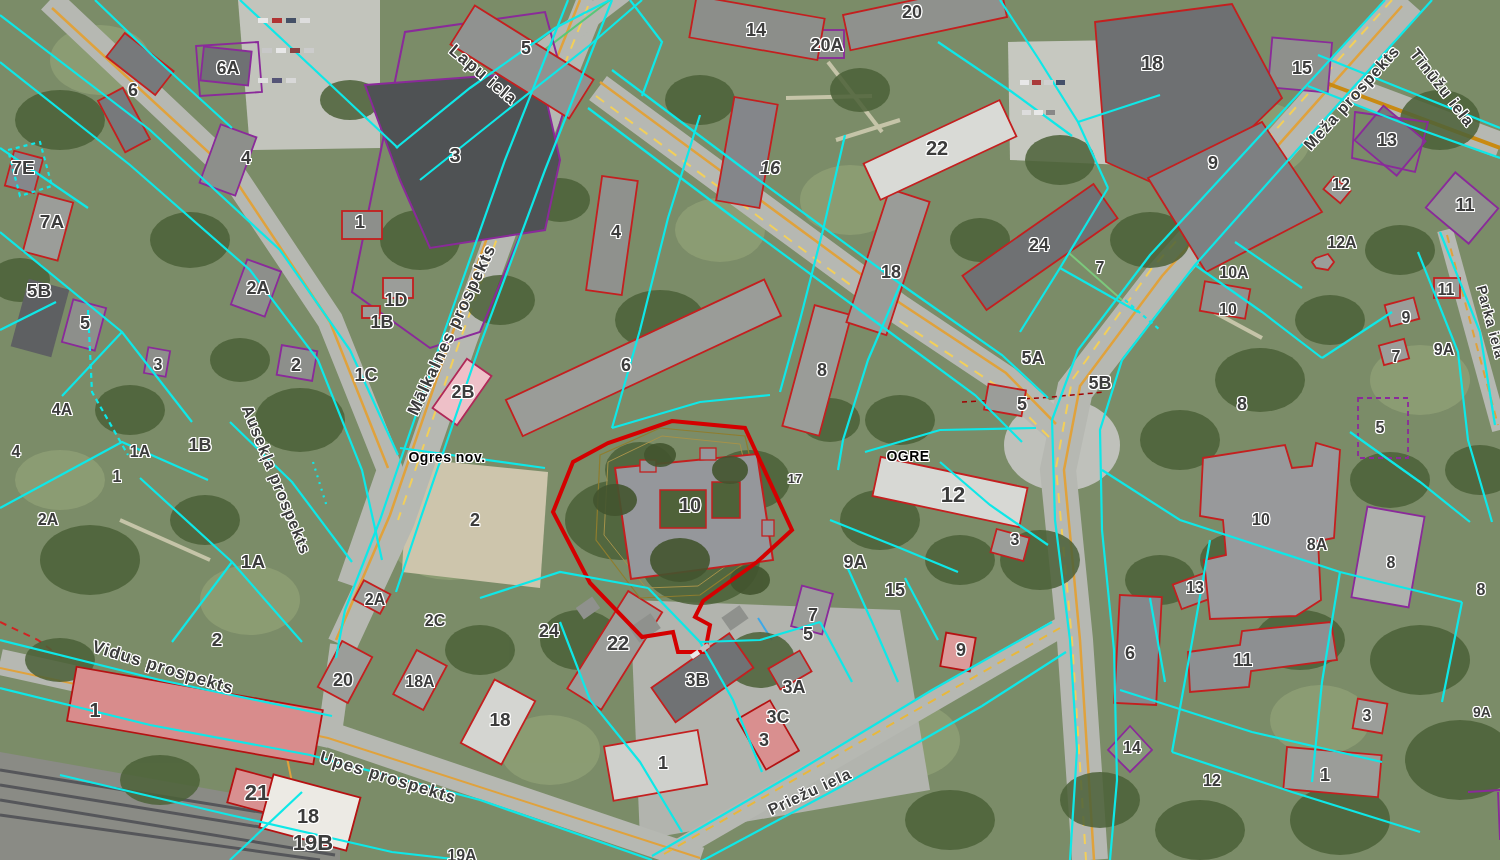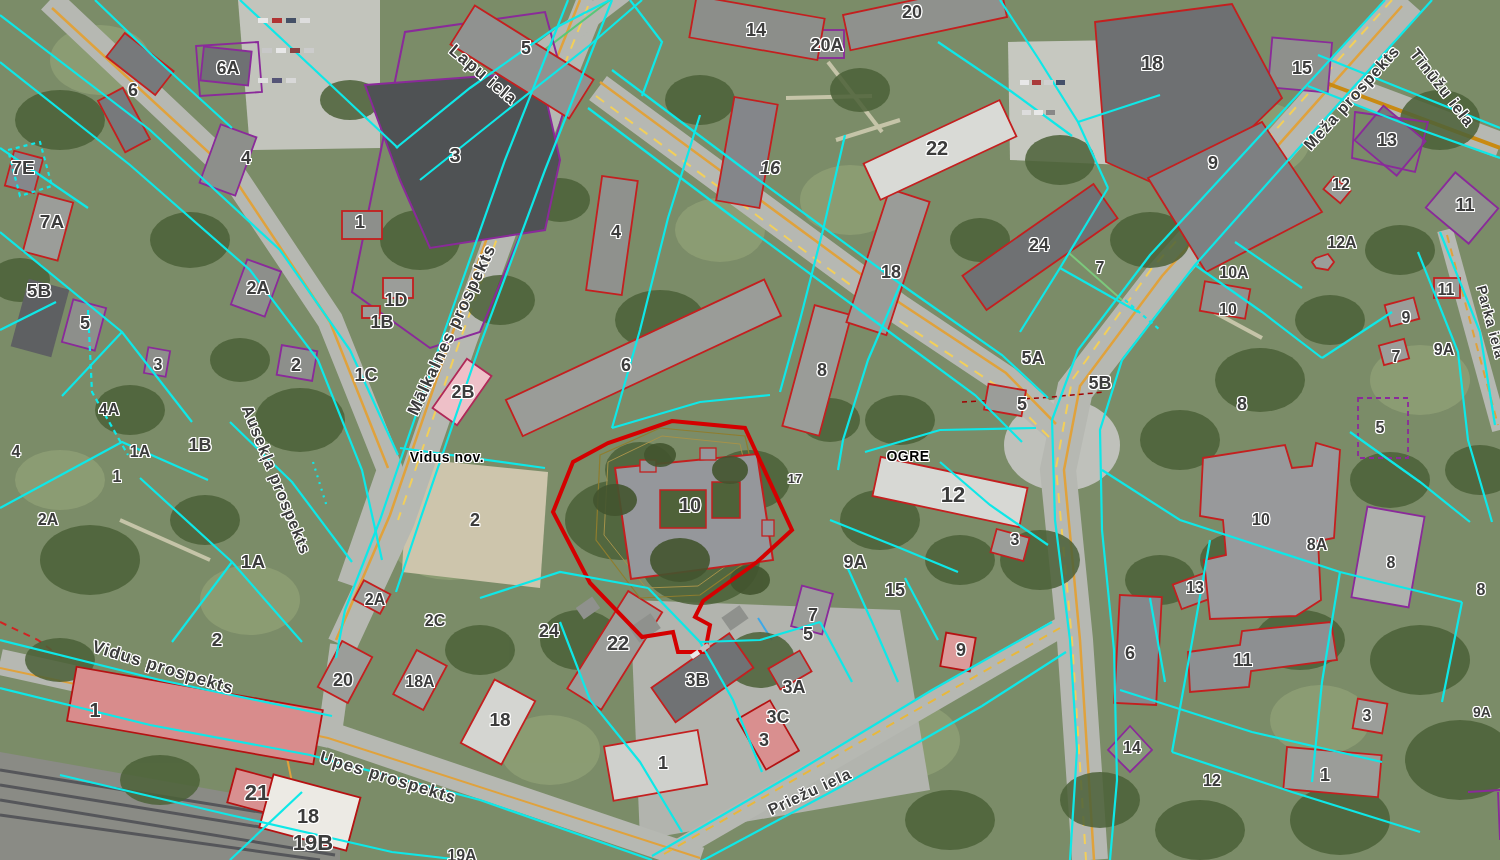--- a/index.html
+++ b/index.html
@@ -465,39 +465,39 @@
       <rect x="24" width="9" height="5" fill="#888"></rect>
     </g>
     <g transform="translate(690,655) rotate(-35)">
       <rect width="9" height="5" fill="#e8e8e8"></rect>
           <rect x="12" width="9" height="5" fill="#c0c0c0"></rect>
     </g>
   </g>
 </svg>
 
 <div id="labels">
-      <div class="lbl region" style="left: 447px; top: 457px; transform: translate(-50%, -50%) rotate(0deg);">Vidus nov.</div>
+      <div class="lbl region" style="left: 447px; top: 457px; transform: translate(-50%, -50%) rotate(0deg);">Ogres nov.</div>
       <div class="lbl region" style="left: 908px; top: 456px; transform: translate(-50%, -50%) rotate(0deg);">OGRE</div>
       <div class="lbl street" style="left: 483px; top: 75px; font-size: 17px; transform: translate(-50%, -50%) rotate(40deg);">Lapu iela</div>
       <div class="lbl street" style="left: 452px; top: 330px; font-size: 17px; transform: translate(-50%, -50%) rotate(-65deg);">Mālkalnes prospekts</div>
       <div class="lbl street" style="left: 276px; top: 480px; font-size: 16px; transform: translate(-50%, -50%) rotate(68deg);">Ausekļa prospekts</div>
       <div class="lbl street" style="left: 163px; top: 668px; font-size: 17px; transform: translate(-50%, -50%) rotate(17deg);">Vidus prospekts</div>
       <div class="lbl street" style="left: 388px; top: 778px; font-size: 17px; transform: translate(-50%, -50%) rotate(17deg);">Upes prospekts</div>
       <div class="lbl street" style="left: 810px; top: 792px; font-size: 16px; transform: translate(-50%, -50%) rotate(-25deg);">Priežu iela</div>
       <div class="lbl street" style="left: 1352px; top: 98px; font-size: 16px; transform: translate(-50%, -50%) rotate(-48deg);">Meža prospekts</div>
       <div class="lbl street" style="left: 1442px; top: 88px; font-size: 16px; transform: translate(-50%, -50%) rotate(52deg);">Tīnūžu iela</div>
       <div class="lbl street" style="left: 1491px; top: 322px; font-size: 14px; transform: translate(-50%, -50%) rotate(75deg);">Parka iela</div>
       <div class="lbl parcel" style="left: 228px; top: 68px; font-size: 18px; transform: translate(-50%, -50%) rotate(0deg);">6A</div>
       <div class="lbl parcel" style="left: 133px; top: 90px; font-size: 18px; transform: translate(-50%, -50%) rotate(0deg);">6</div>
       <div class="lbl parcel" style="left: 23px; top: 168px; font-size: 19px; transform: translate(-50%, -50%) rotate(0deg);">7E</div>
       <div class="lbl parcel" style="left: 52px; top: 222px; font-size: 19px; transform: translate(-50%, -50%) rotate(0deg);">7A</div>
       <div class="lbl parcel" style="left: 39px; top: 291px; font-size: 19px; transform: translate(-50%, -50%) rotate(0deg);">5B</div>
       <div class="lbl parcel" style="left: 85px; top: 323px; font-size: 18px; transform: translate(-50%, -50%) rotate(0deg);">5</div>
       <div class="lbl parcel" style="left: 158px; top: 365px; font-size: 16px; transform: translate(-50%, -50%) rotate(0deg);">3</div>
-      <div class="lbl parcel" style="left: 62px; top: 410px; font-size: 16px; transform: translate(-50%, -50%) rotate(0deg); margin-left: 47px;">4A</div>
+      <div class="lbl parcel" style="left: 62px; top: 410px; font-size: 16px; transform: translate(-50%, -50%) rotate(0deg);">4A</div>
       <div class="lbl parcel" style="left: 16px; top: 452px; font-size: 16px; transform: translate(-50%, -50%) rotate(0deg);">4</div>
       <div class="lbl parcel" style="left: 140px; top: 452px; font-size: 16px; transform: translate(-50%, -50%) rotate(0deg);">1A</div>
       <div class="lbl parcel" style="left: 200px; top: 445px; font-size: 18px; transform: translate(-50%, -50%) rotate(0deg);">1B</div>
       <div class="lbl parcel" style="left: 117px; top: 477px; font-size: 16px; transform: translate(-50%, -50%) rotate(0deg);">1</div>
       <div class="lbl parcel" style="left: 48px; top: 520px; font-size: 16px; transform: translate(-50%, -50%) rotate(0deg);">2A</div>
       <div class="lbl parcel" style="left: 253px; top: 562px; font-size: 19px; transform: translate(-50%, -50%) rotate(0deg);">1A</div>
       <div class="lbl parcel" style="left: 375px; top: 600px; font-size: 16px; transform: translate(-50%, -50%) rotate(0deg);">2A</div>
       <div class="lbl parcel" style="left: 435px; top: 621px; font-size: 16px; transform: translate(-50%, -50%) rotate(0deg);">2C</div>
       <div class="lbl parcel" style="left: 217px; top: 640px; font-size: 19px; transform: translate(-50%, -50%) rotate(0deg);">2</div>
       <div class="lbl parcel" style="left: 343px; top: 680px; font-size: 18px; transform: translate(-50%, -50%) rotate(0deg);">20</div>

